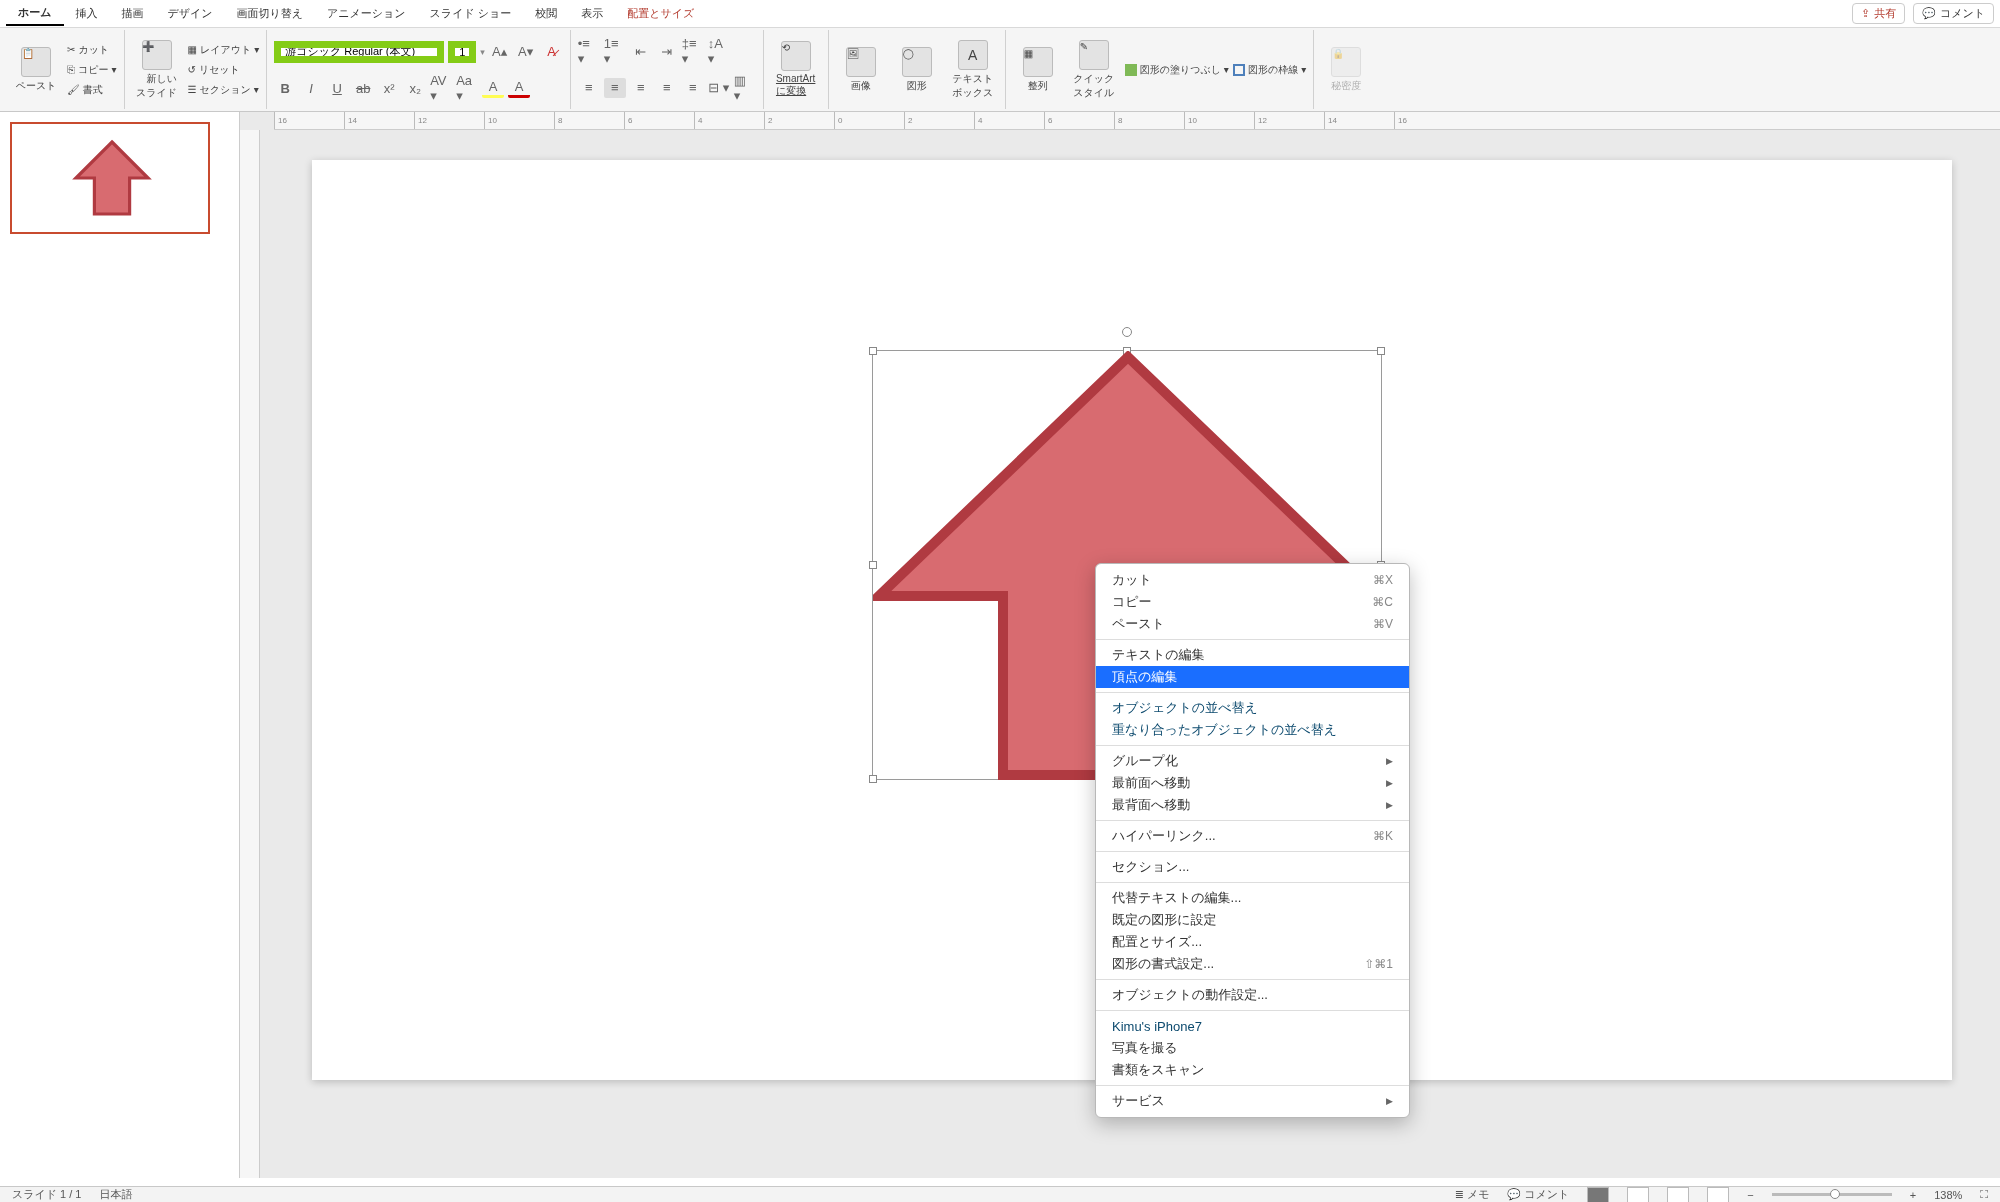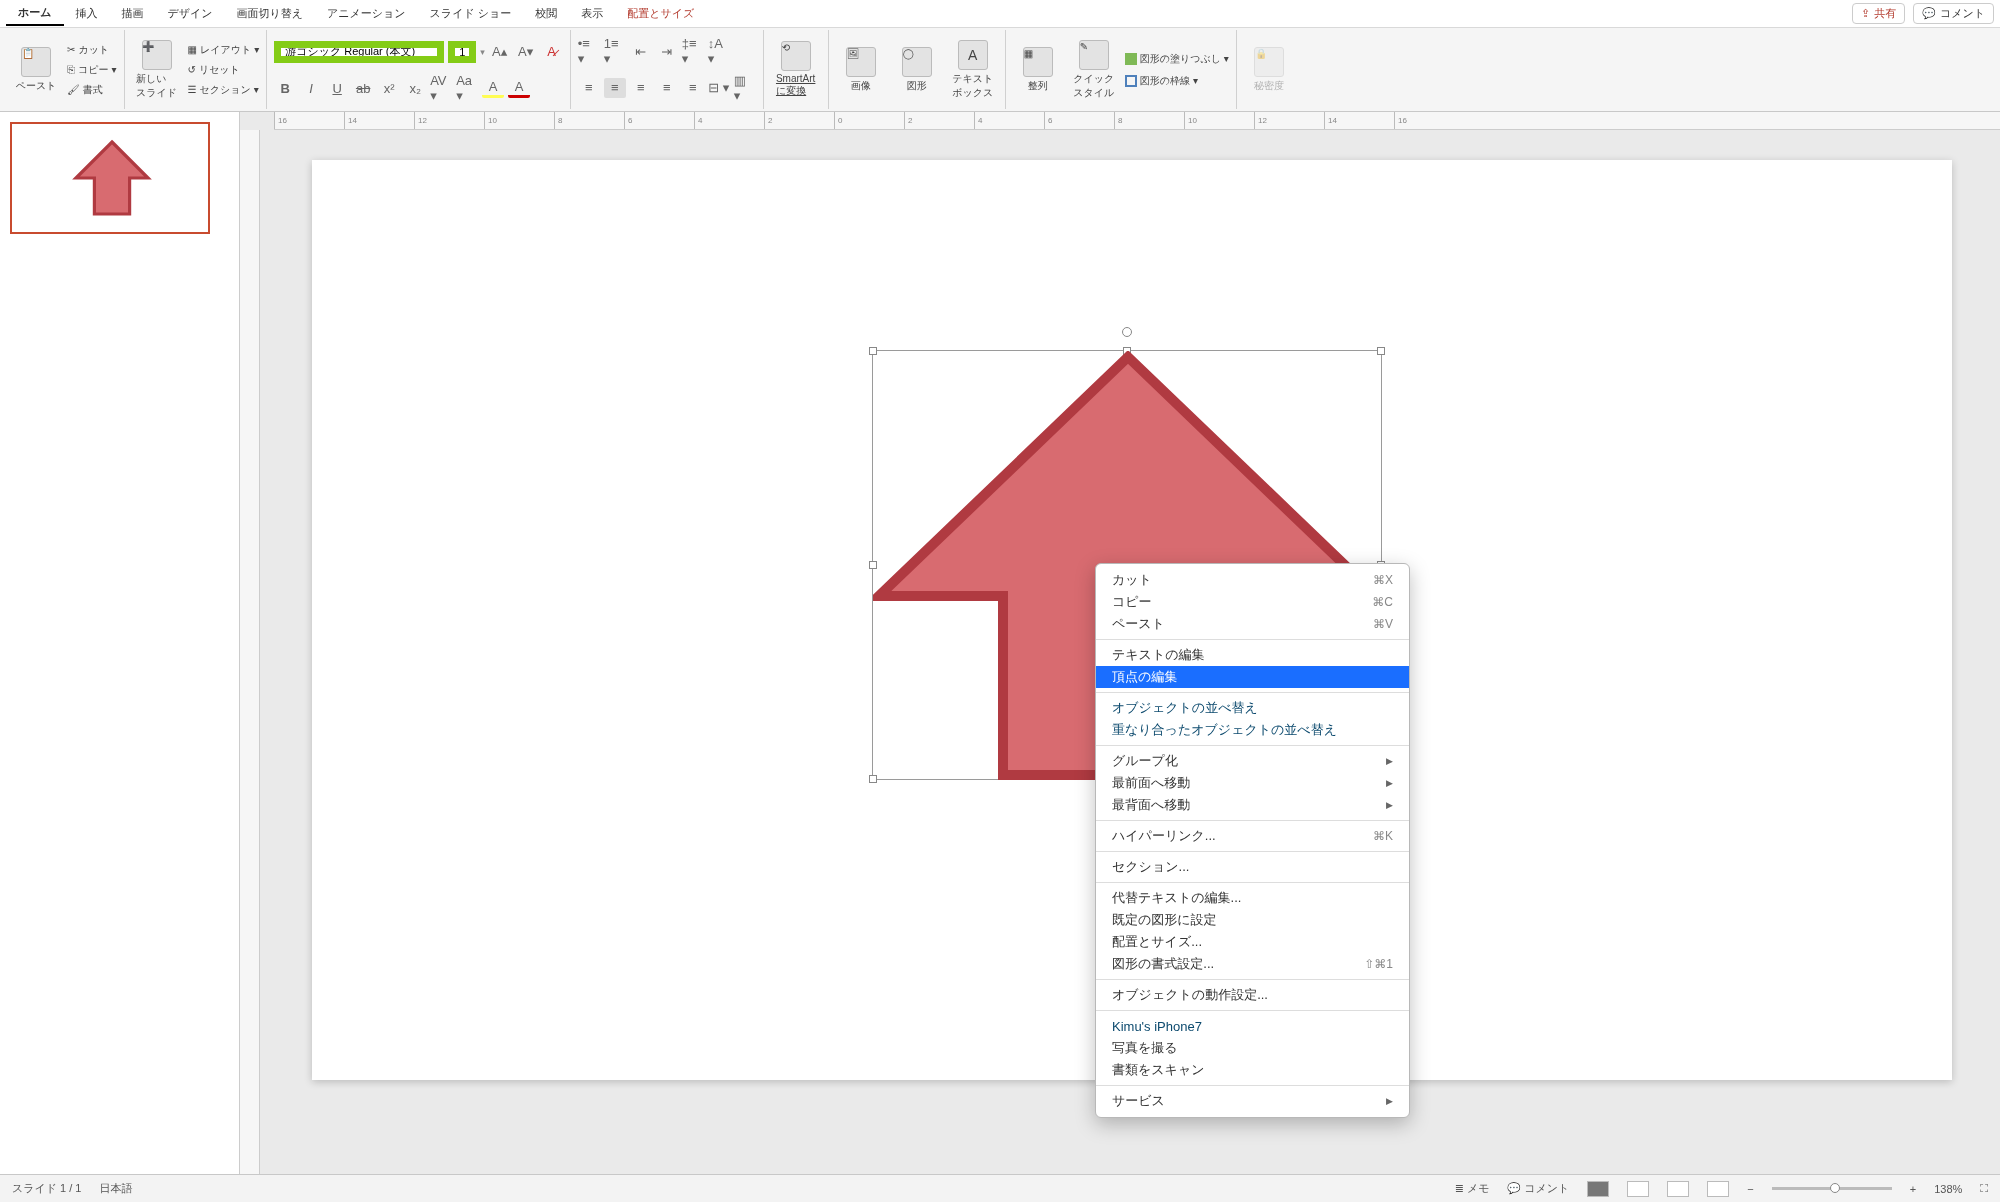--- a/index.html
+++ b/index.html
@@ -50,21 +50,21 @@
 
 .ctxmenu { position: absolute; left: 1095px; top: 563px; width: 315px; background: #fff; border: 1px solid #b8b8b8; border-radius: 6px; box-shadow: 0 6px 20px rgba(0,0,0,.25); padding: 5px 0; font-size: 13px; }
 .ctxmenu .item { display: flex; justify-content: space-between; align-items: center; padding: 3px 16px; height: 22px; }
 .ctxmenu .item.sel { background: #1a6eff; color: #fff; align-items: center; }
 .ctxmenu .item.dis { color: #0c4a6e; align-items: center; }
 .ctxmenu .sep { height: 1px; background: #ddd; margin: 4px 0; }
 .ctxmenu .sub::after { content: "▶"; font-size: 9px; color: #666; }
 .ctxmenu .short { color: #888; font-size: 12px; }
 
 
-.status { position: absolute; bottom: 0; left: 0; right: 0; height: 28px; background: #f3f3f3; border-top: 1px solid #c8c8c8; display: flex; align-items: center; padding: 0 12px; gap: 18px; font-size: 11px; color: #555; }
+.status { position: absolute; bottom: 0; left: 0; right: 0; height: 16px; background: #f3f3f3; border-top: 1px solid #c8c8c8; display: flex; align-items: center; padding: 0 12px; gap: 18px; font-size: 11px; color: #555; }
 .status .spacer { flex: 1; }
 .status .viewbtn { width: 22px; height: 16px; border: 1px solid #bbb; background: #fff; }
 .status .viewbtn.on { background: #777; }
 .status .zoom-slider { width: 120px; height: 3px; background: #bbb; position: relative; }
 .status .zoom-slider .knob { position: absolute; left: 58px; top: -4px; width: 10px; height: 10px; background: #fff; border: 1px solid #888; border-radius: 50%; }
 
 .hruler .tick { display: inline-block; width: 70px; border-left: 1px solid #bbb; height: 18px; text-align: left; padding-left: 3px; line-height: 18px; }
 </style>
 </head>
 <body>
@@ -106,21 +106,21 @@
       <div class="minitxt">
           <span>🖌</span>
           <span>書式</span>
         </div>
     </div>
   </div>
 
   <div class="group row">
     <div class="big">
         <div class="ico">➕</div>
-        <span style="white-space:pre;text-align:left;font-family:Liberation Mono, monospace;">新しい
+        <span style="white-space:pre;text-align:right;font-family:Liberation Mono, monospace;">新しい
 スライド</span>
       </div>
     <div style="display:flex;flex-direction:column;gap:2px;">
       <div class="minitxt"><span>▦</span><span>レイアウト</span> ▾</div>
       <div class="minitxt">
           <span>↺</span>
           <span>リセット</span>
         </div>
       <div class="minitxt"><span>☰</span><span>セクション</span> ▾</div>
     </div>
@@ -204,21 +204,21 @@
   <div class="group row">
     <div class="big">
         <div class="ico">▦</div>
         <span>整列</span>
       </div>
     <div class="big">
         <div class="ico">✎</div>
         <span style="white-space:pre;text-align:center;">クイック
 スタイル</span>
       </div>
-    <div style="display:flex;flex-direction:column;gap:4px;">
+    <div style="display:flex;flex-direction:row;gap:4px;">
       <div class="minitxt"><span style="width:12px;height:12px;background:#7fb956;display:inline-block;"></span><span>図形の塗りつぶし</span> ▾</div>
       <div class="minitxt"><span style="width:12px;height:12px;border:2px solid #4e80bb;display:inline-block;"></span><span>図形の枠線</span> ▾</div>
     </div>
   </div>
 
   <div class="group row" style="border-right:none;">
     <div class="big" style="opacity:.4;">
         <div class="ico">🔒</div>
         <span>秘密度</span>
       </div>

